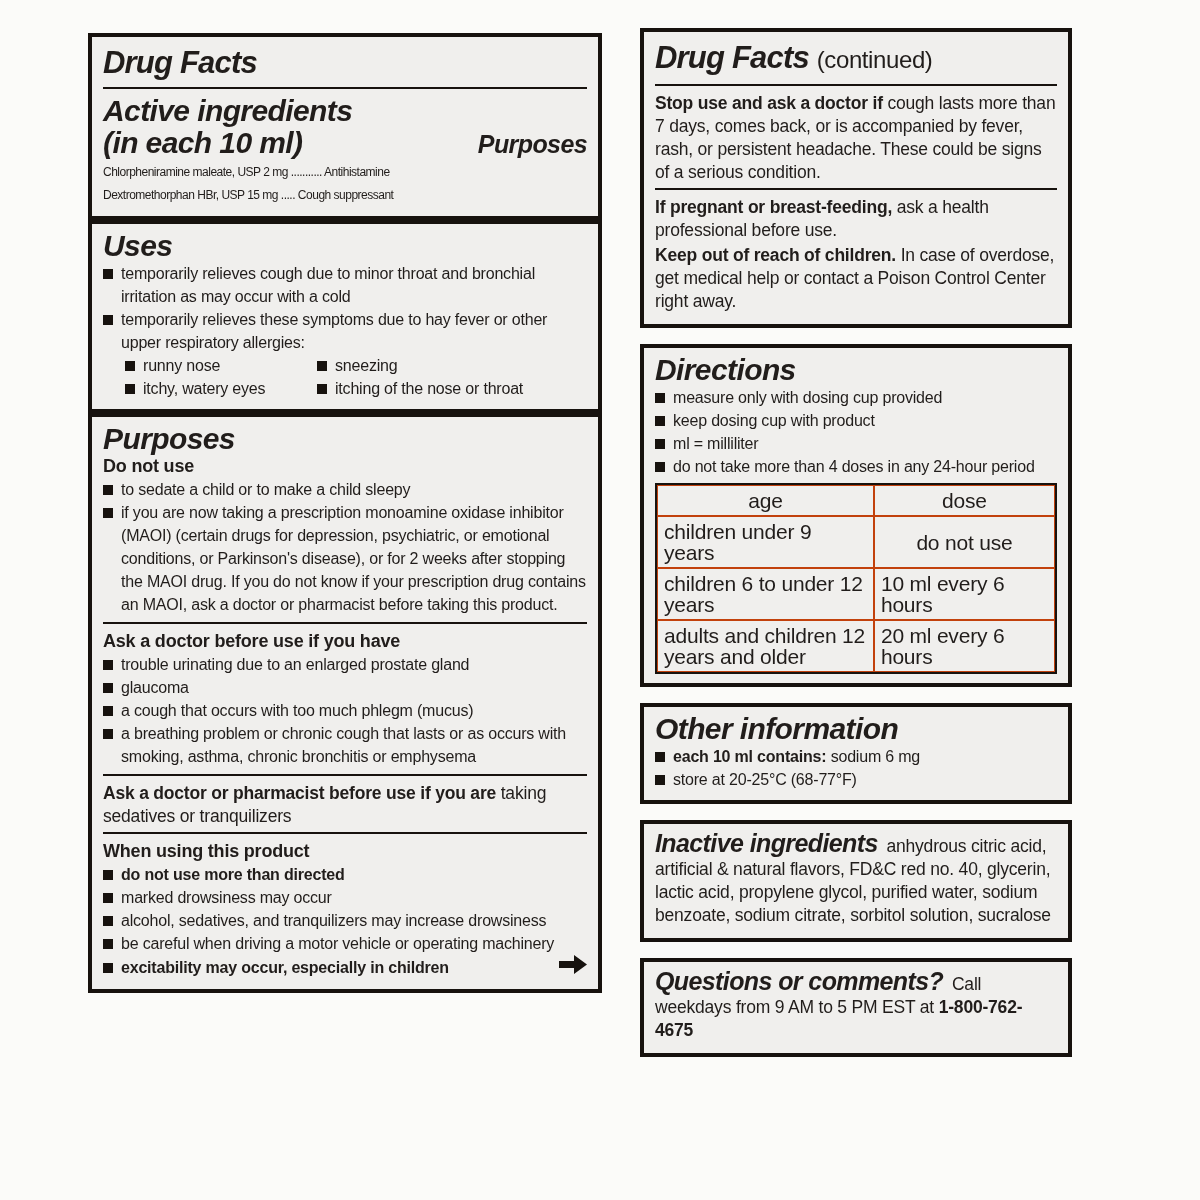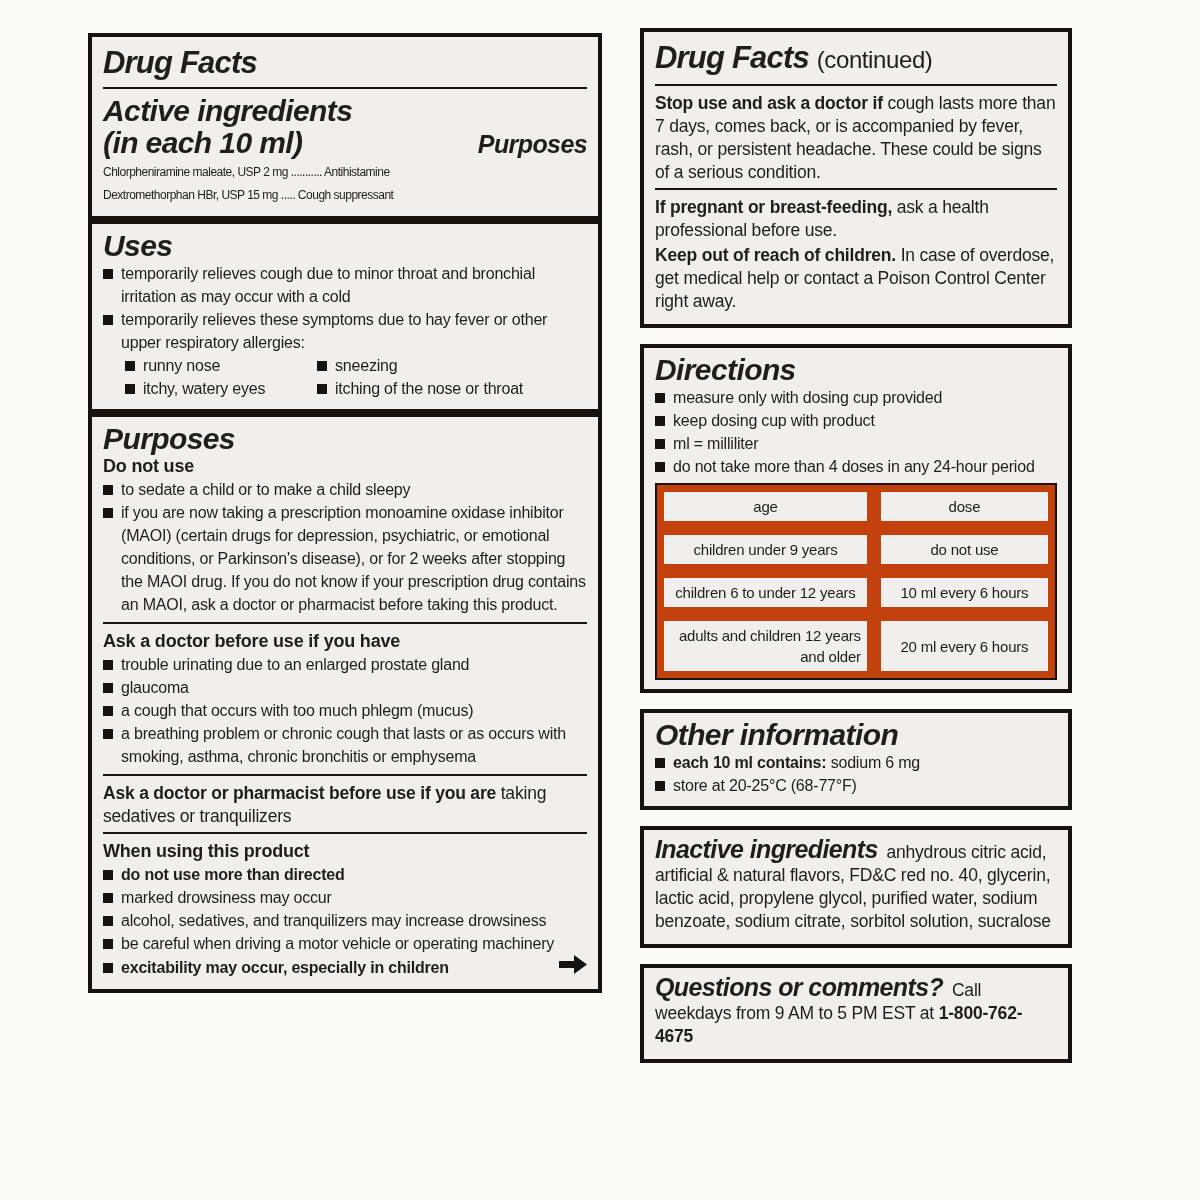--- a/index.html
+++ b/index.html
@@ -48,23 +48,23 @@
   }
   .sub-bullets{display:grid;grid-template-columns:192px 1fr;margin-left:22px;}
   .bold{font-weight:bold;}
   .para{font-size:17.5px;line-height:23px;margin:2px 0;}
   .dose-table{
     display:grid;grid-template-columns:54.5% 45.5%;
     border:2px solid #17120e;margin-top:5px;
     background:#f0efed;
   }
   .dose-cell{
-    border:7px solid #c2410c;
-    font-size:15px;line-height:21px;
-    text-align:right;padding:4px 6px;
+    border:1px solid #c2410c;
+    font-size:21px;line-height:21px;
+    text-align:left;padding:4px 6px;
     display:flex;align-items:center;justify-content:center;
   }
   .arrow-row{display:flex;justify-content:space-between;align-items:center;}
   .arrow{flex:0 0 auto;margin-left:8px;}
   .mt2{margin-top:2px;} .mt4{margin-top:4px;} .mt6{margin-top:6px;}
 </style>
 </head>
 <body>
 
 <div class="sheet">

